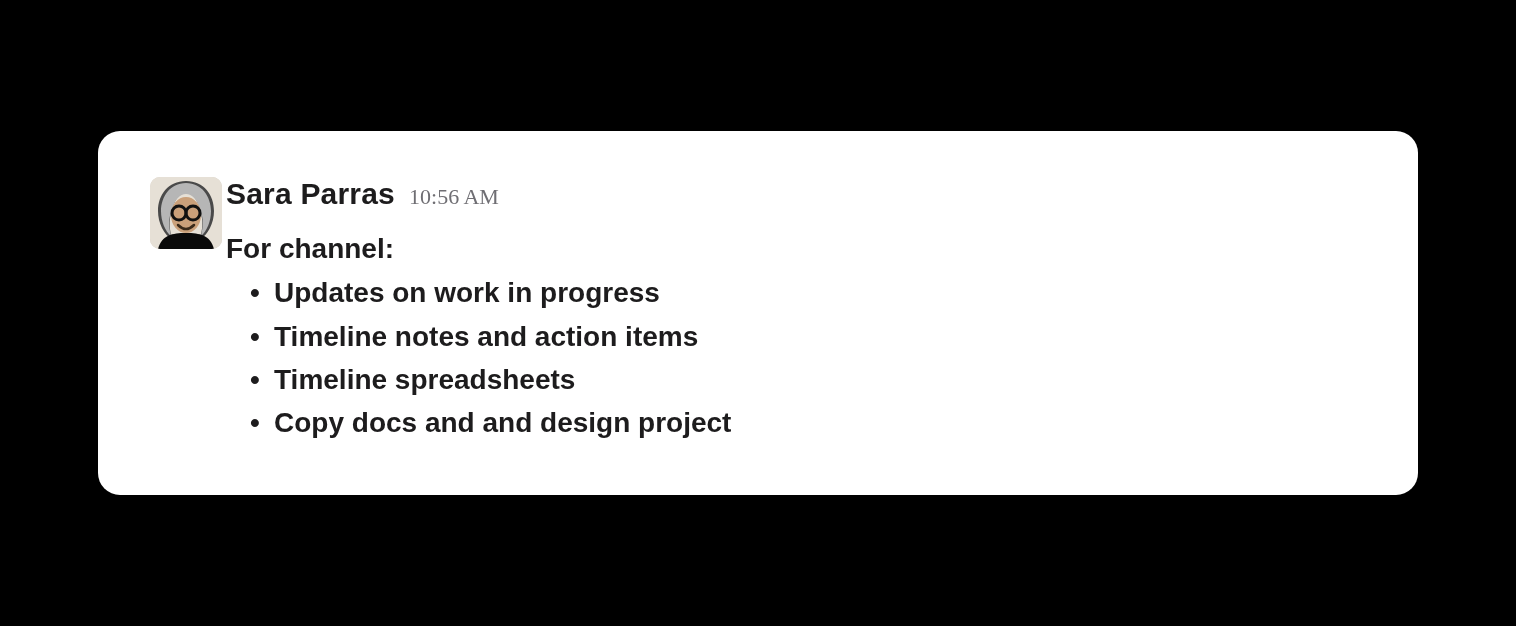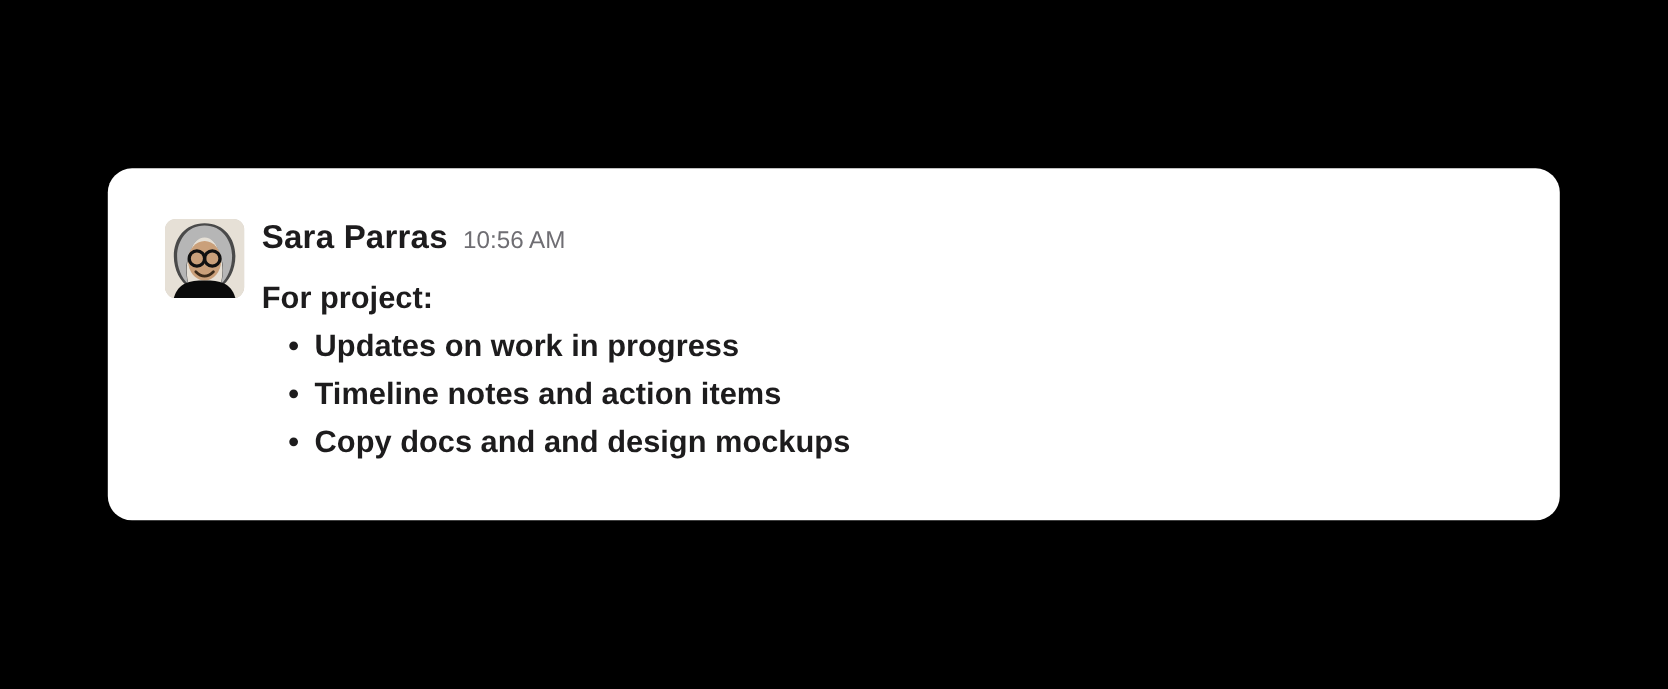--- a/index.html
+++ b/index.html
@@ -27,21 +27,21 @@
     box-shadow:
       0 0 0 1px rgba(0,0,0,0.02),
       0 8px 24px rgba(0,0,0,0.35),
       0 24px 60px rgba(0,0,0,0.55),
       0 48px 120px rgba(0,0,0,0.6);
     position: relative;
   }
   .message {
     display: flex;
     align-items: flex-start;
-    gap: 16px;
+    gap: 4px;
   }
   .avatar {
     width: 72px;
     height: 72px;
     border-radius: 10px;
     overflow: hidden;
     flex: 0 0 72px;
     position: relative;
     background: linear-gradient(135deg,#d9d2c8 0%,#cfc7bb 100%);
   }
@@ -56,20 +56,21 @@
   .author {
     font-weight: 800;
     font-size: 30px;
     color: #1d1c1d;
     letter-spacing: 0.2px;
   }
   .timestamp {
     font-size: 22px;
     color: #6f6e73;
     font-weight: 400;
+    font-family: Liberation Serif, serif;
   }
   .body-text {
     font-size: 28px;
     line-height: 1.45;
     color: #1d1c1d;
     font-weight: 400;
     margin: 0;
   }
   .emoji {
     display: inline-block;
@@ -130,24 +131,25 @@
         </svg>
       </div>
 
       <div class="content">
         <div class="header-row">
           <span class="author">Sara Parras</span>
           <span class="timestamp">10:56 AM</span>
         </div>
 
 
-        <div class="example-label">For project:</div>
+        <div class="example-label">For channel:</div>
 
         <ul class="example-list">
           <li>Updates on work in progress</li>
           <li>Timeline notes and action items</li>
-          <li>Copy docs and and design mockups</li>
+          <li>Timeline spreadsheets</li>
+          <li>Copy docs and and design project</li>
         </ul>
       </div>
 
     </div>
   </div>
 </div>
 
 </body></html>

